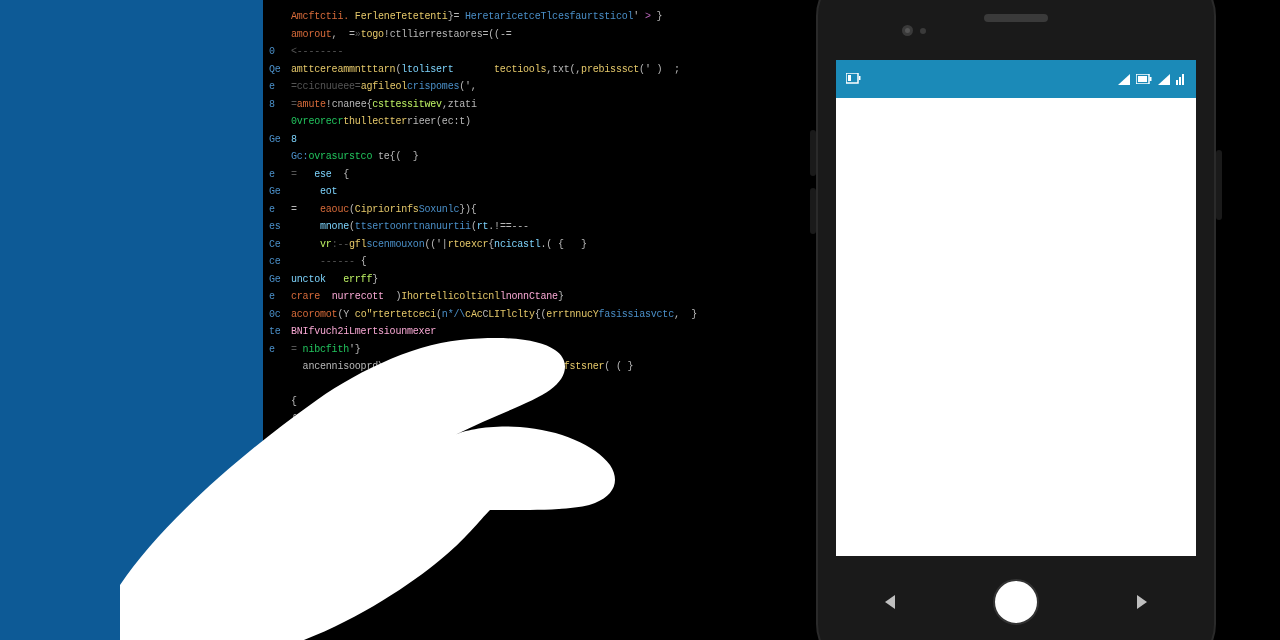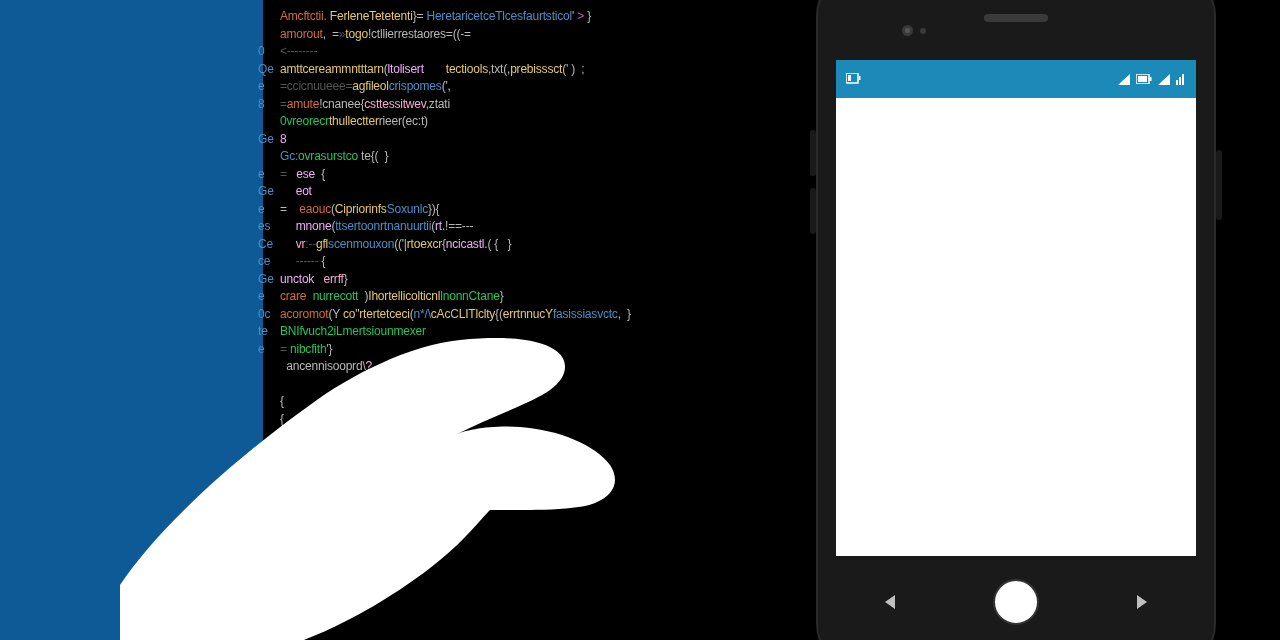--- a/index.html
+++ b/index.html
@@ -1,31 +1,31 @@
 <!DOCTYPE html>
 <html><head>
 <meta charset="utf-8">
 <style>
   * { margin: 0; padding: 0; box-sizing: border-box; }
   html, body { width: 1280px; height: 640px; overflow: hidden; font-family: 'Consolas', 'Monaco', monospace; }
   .canvas { position: relative; width: 1280px; height: 640px; background: #000; }
   .blue-panel { position: absolute; left: 0; top: 0; width: 263px; height: 640px; background: #0d5a96; }
-  .code-area { position: absolute; left: 258px; top: 8px; width: 520px; font-size: 12px; line-height: 17.5px; white-space: pre; font-family: Liberation Sans, sans-serif; letter-spacing: -0.2px; }
+  .code-area { position: absolute; left: 269px; top: 8px; width: 520px; font-size: 10px; line-height: 17.5px; white-space: pre; font-family: Liberation Mono, monospace; letter-spacing: -0.2px; }
   .gutter { display: inline-block; width: 22px; color: #4a8fc8; text-align: left; padding-right: 6px; vertical-align: top; }
   .ln { display: block; }
   .c-kw { color: #d86b3a; }
   .c-fn { color: #e6c96a; }
-  .c-str { color: #22c55e; }
+  .c-str { color: #f9a8d4; }
   .c-type { color: #4a8fc8; }
-  .c-id { color: #f0abfc; }
+  .c-id { color: #7dd3fc; }
   .c-plain { color: #b8b8b8; }
   .c-dim { color: #555; }
   .c-mag { color: #b966b9; }
   .c-gold { color: #22c55e; }
-  .c-brown { color: #f9a8d4; }
+  .c-brown { color: #bef264; }
   .hand { position: absolute; left: 120px; top: 335px; width: 520px; height: 320px; pointer-events: none; }
   .hand svg { width: 100%; height: 100%; }
   .phone { position: absolute; right: 64px; top: -30px; width: 400px; height: 700px; }
   .phone-body { position: absolute; inset: 0; background: #1a1a1a; border-radius: 46px; border: 2px solid #2a2a2a; }
   .phone-side-btn { position: absolute; background: #1a1a1a; border-radius: 3px; }
   .sb-left1 { left: -6px; top: 160px; width: 6px; height: 46px; }
   .sb-left2 { left: -6px; top: 218px; width: 6px; height: 46px; }
   .sb-right { right: -6px; top: 180px; width: 6px; height: 70px; }
   .phone-top-grille { position: absolute; top: 42px; left: 50%; transform: translateX(-50%); width: 64px; height: 8px; background: #3a3a3a; border-radius: 4px; }
   .phone-top-cam { position: absolute; top: 53px; left: 84px; width: 11px; height: 11px; background: #3a3a3a; border-radius: 50%; }

